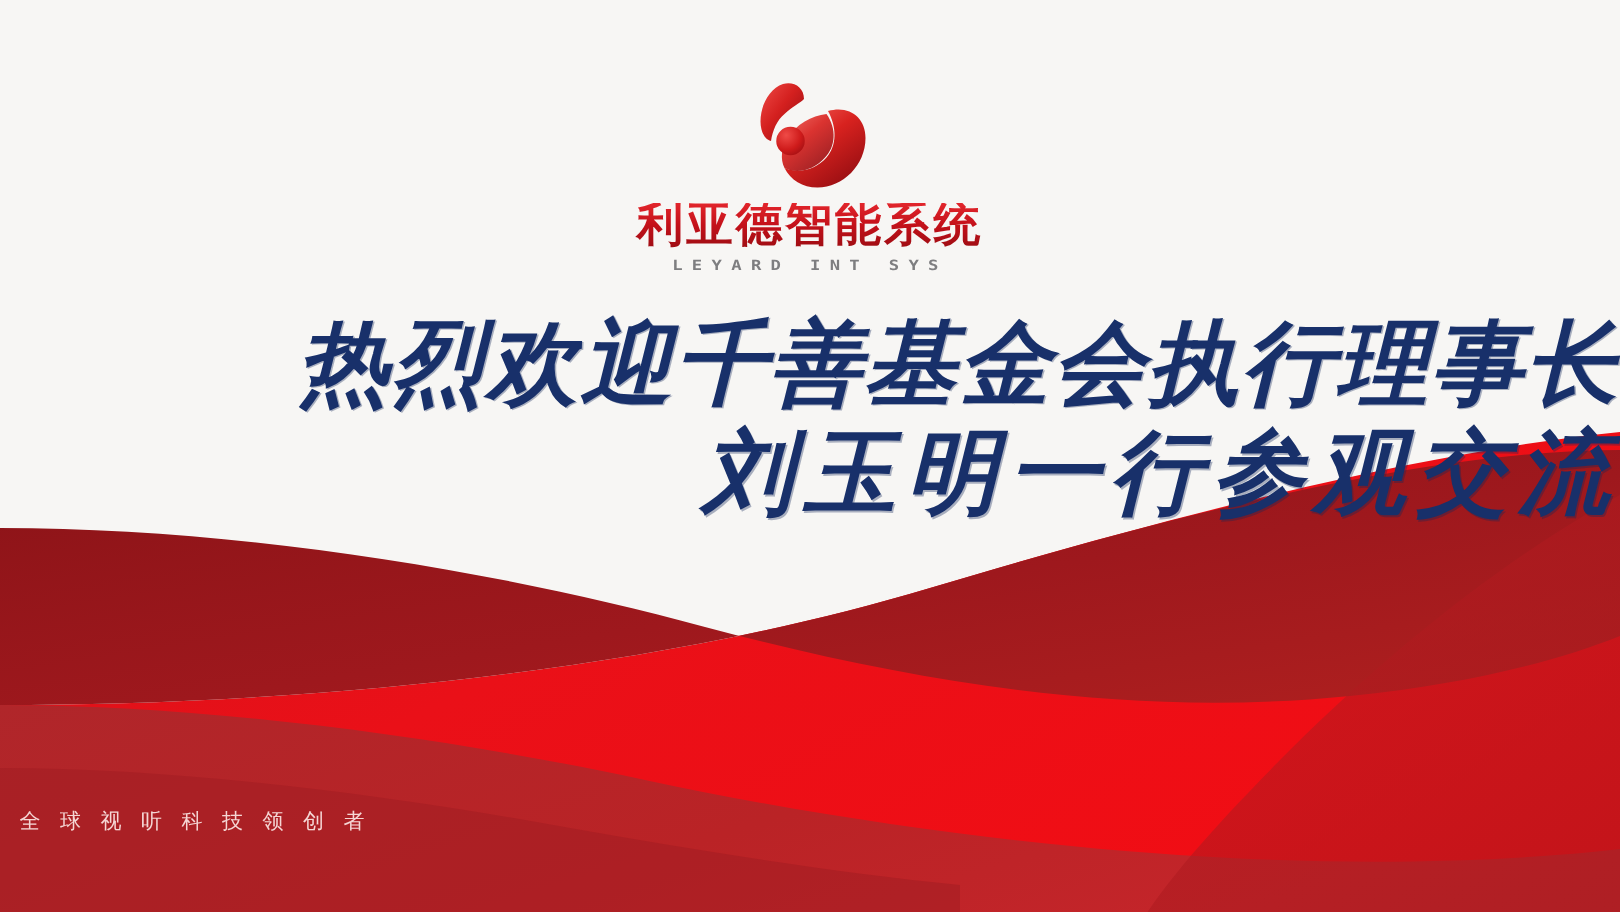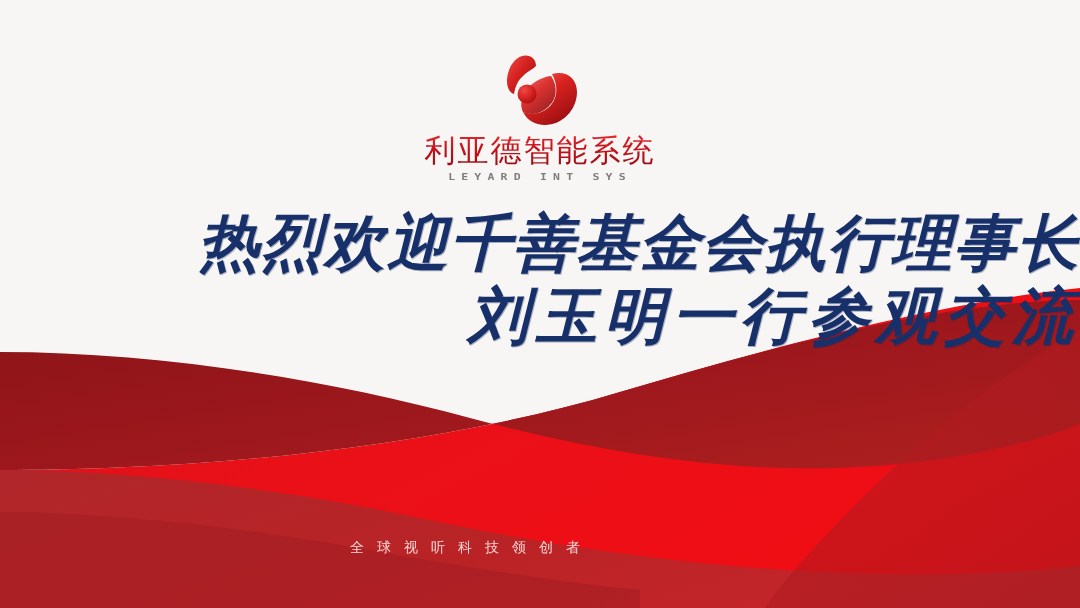--- a/index.html
+++ b/index.html
@@ -41,21 +41,21 @@
   .logo-mark {
     width: 96px;
     height: 82px;
     margin: 0 auto;
     display: block;
   }
   .logo-cn {
     margin-top: 1px;
     font-family: "DejaVu Sans", "Liberation Sans", sans-serif;
     font-size: 31px;
-    font-weight: 400;
+    font-weight: 700;
     letter-spacing: 2px;
     line-height: 1.0;
     background: linear-gradient(180deg, #e3262c 0%, #c4111a 48%, #9d0d13 100%);
     -webkit-background-clip: text;
     background-clip: text;
     color: #c4111a;
     -webkit-text-fill-color: transparent;
     text-fill-color: transparent;
   }
   .logo-en {
@@ -92,21 +92,21 @@
   .headline-line.l2 {
     letter-spacing: 7px;
   }
 
   
   .tagline {
     position: absolute;
     left: 0;
     top: 539px;
     width: 930px;
-    text-align: center;
+    text-align: left;
     z-index: 7;
     font-family: "DejaVu Sans", "Liberation Sans", sans-serif;
     font-size: 14px;
     font-weight: 400;
     letter-spacing: 13px;
     text-indent: 13px;
     color: #fbe4e2;
     opacity: 0.93;
   }
 </style>

